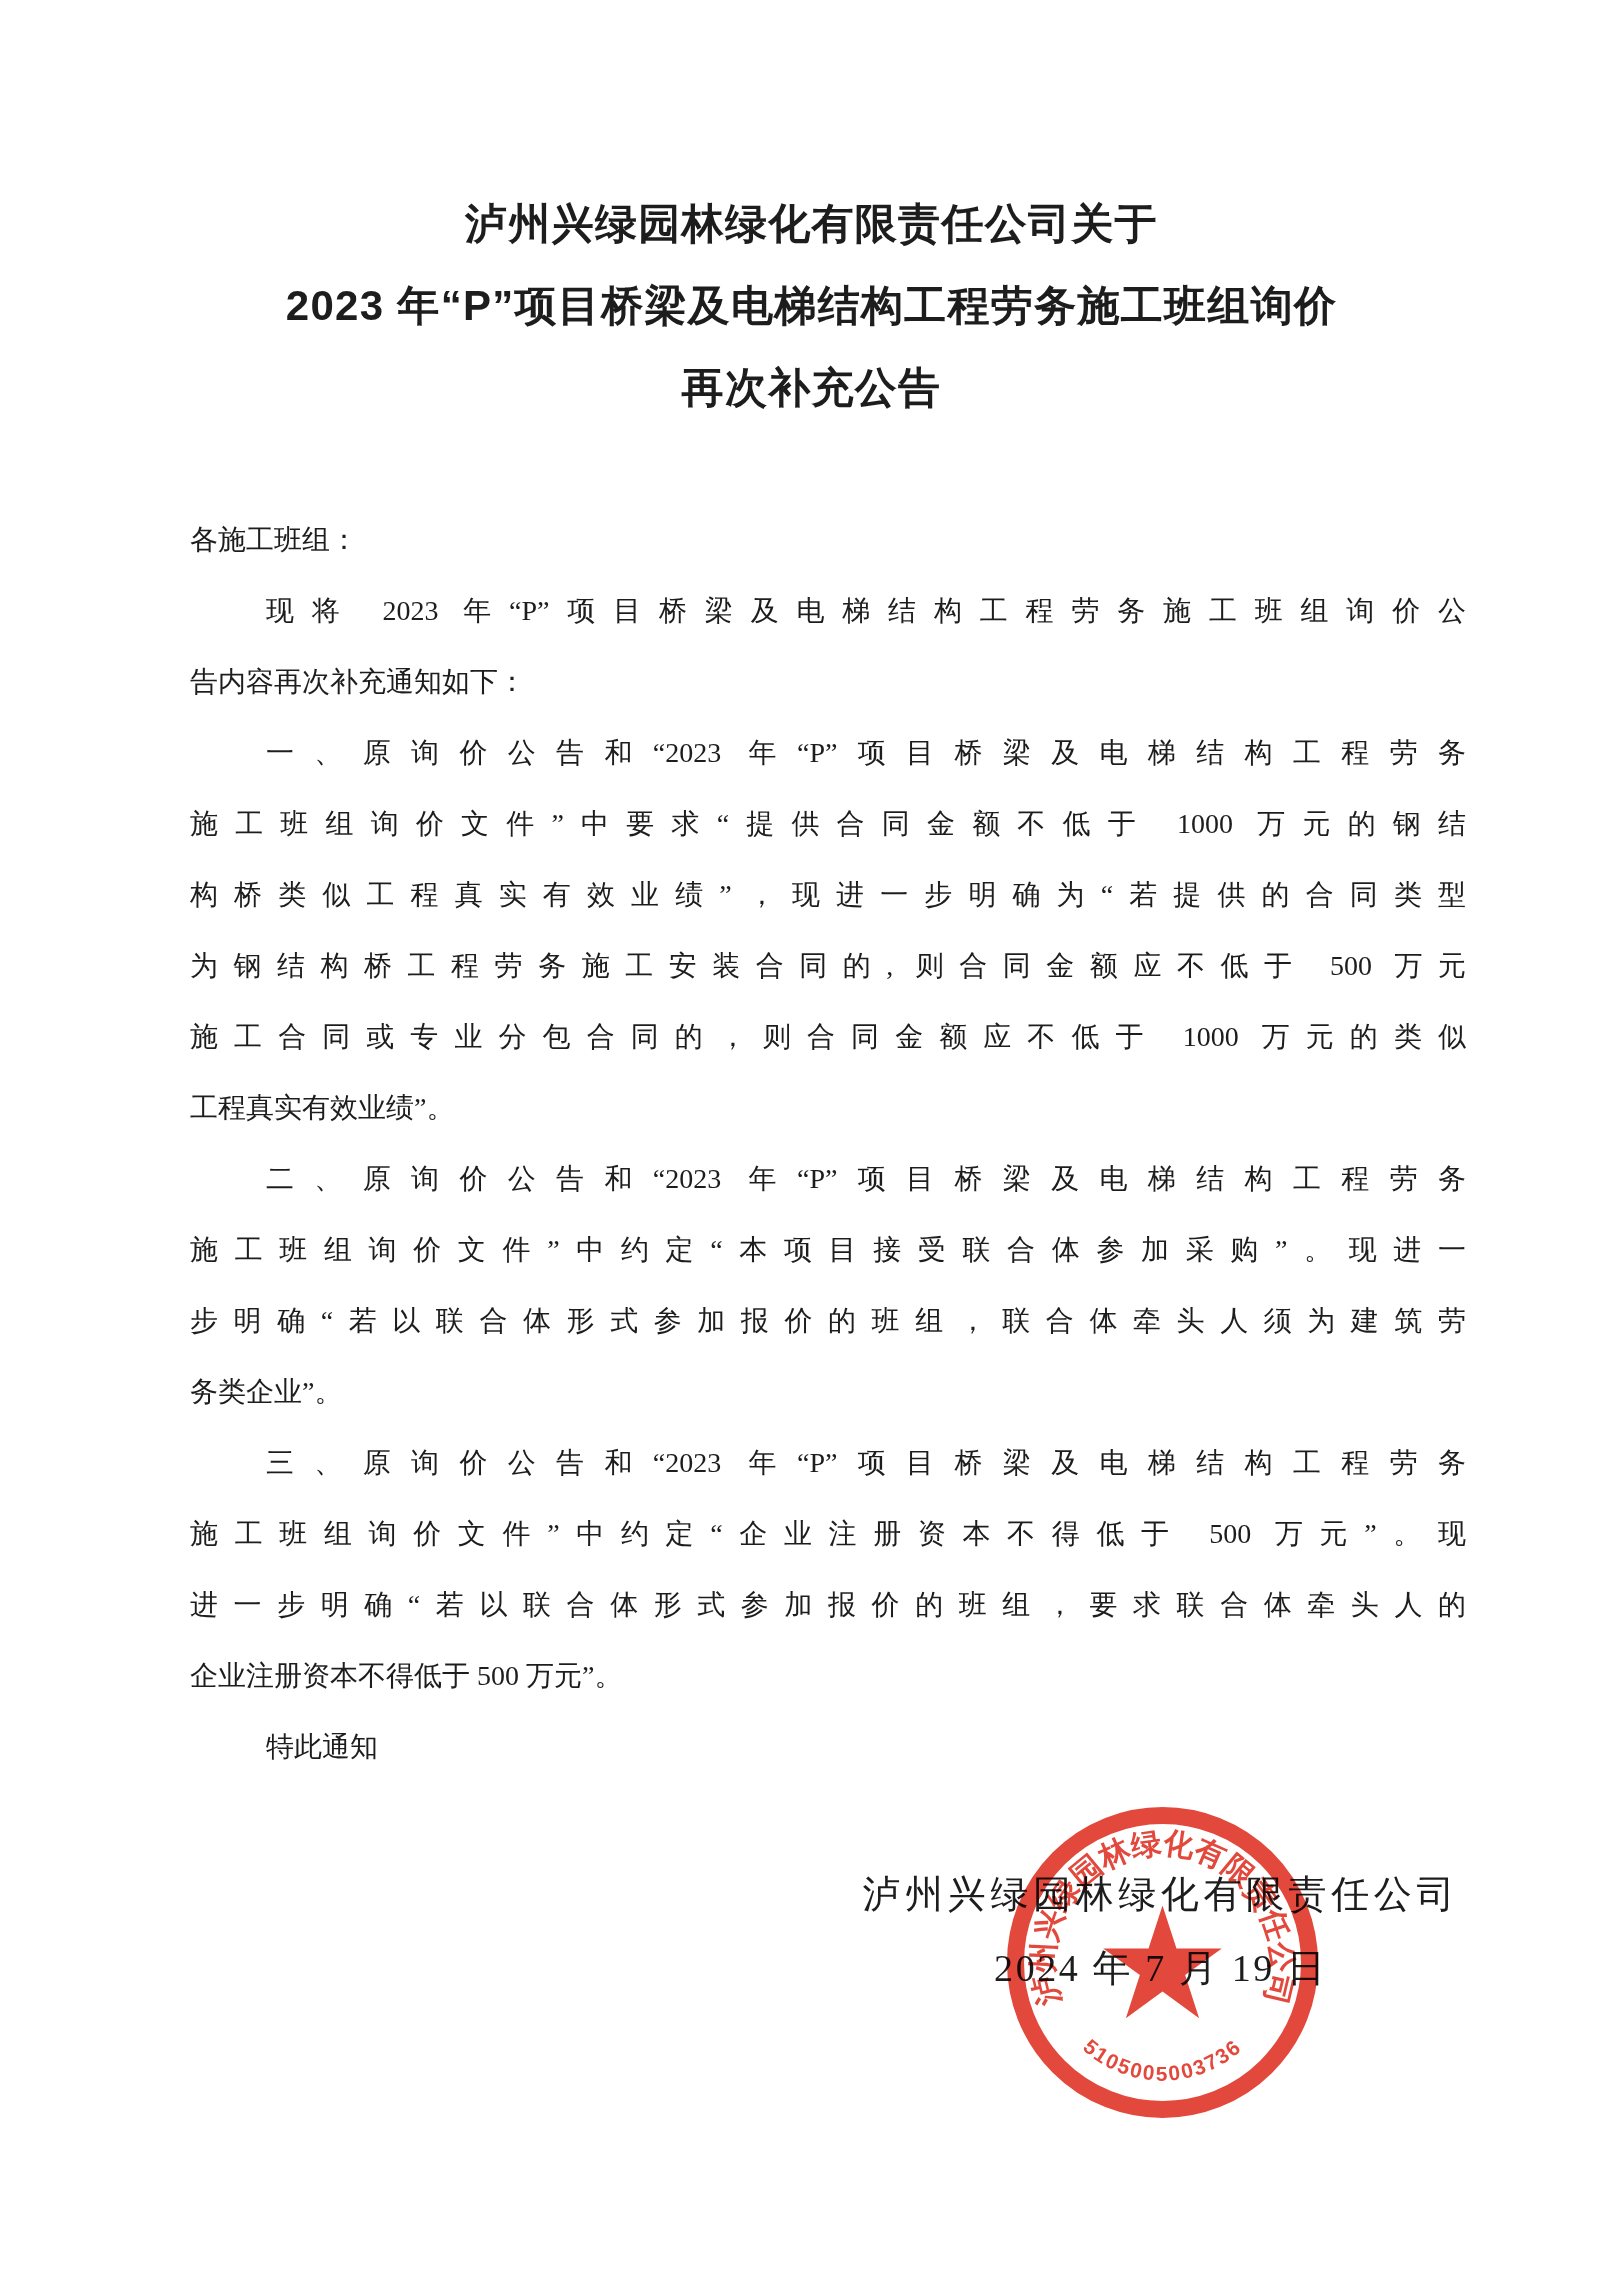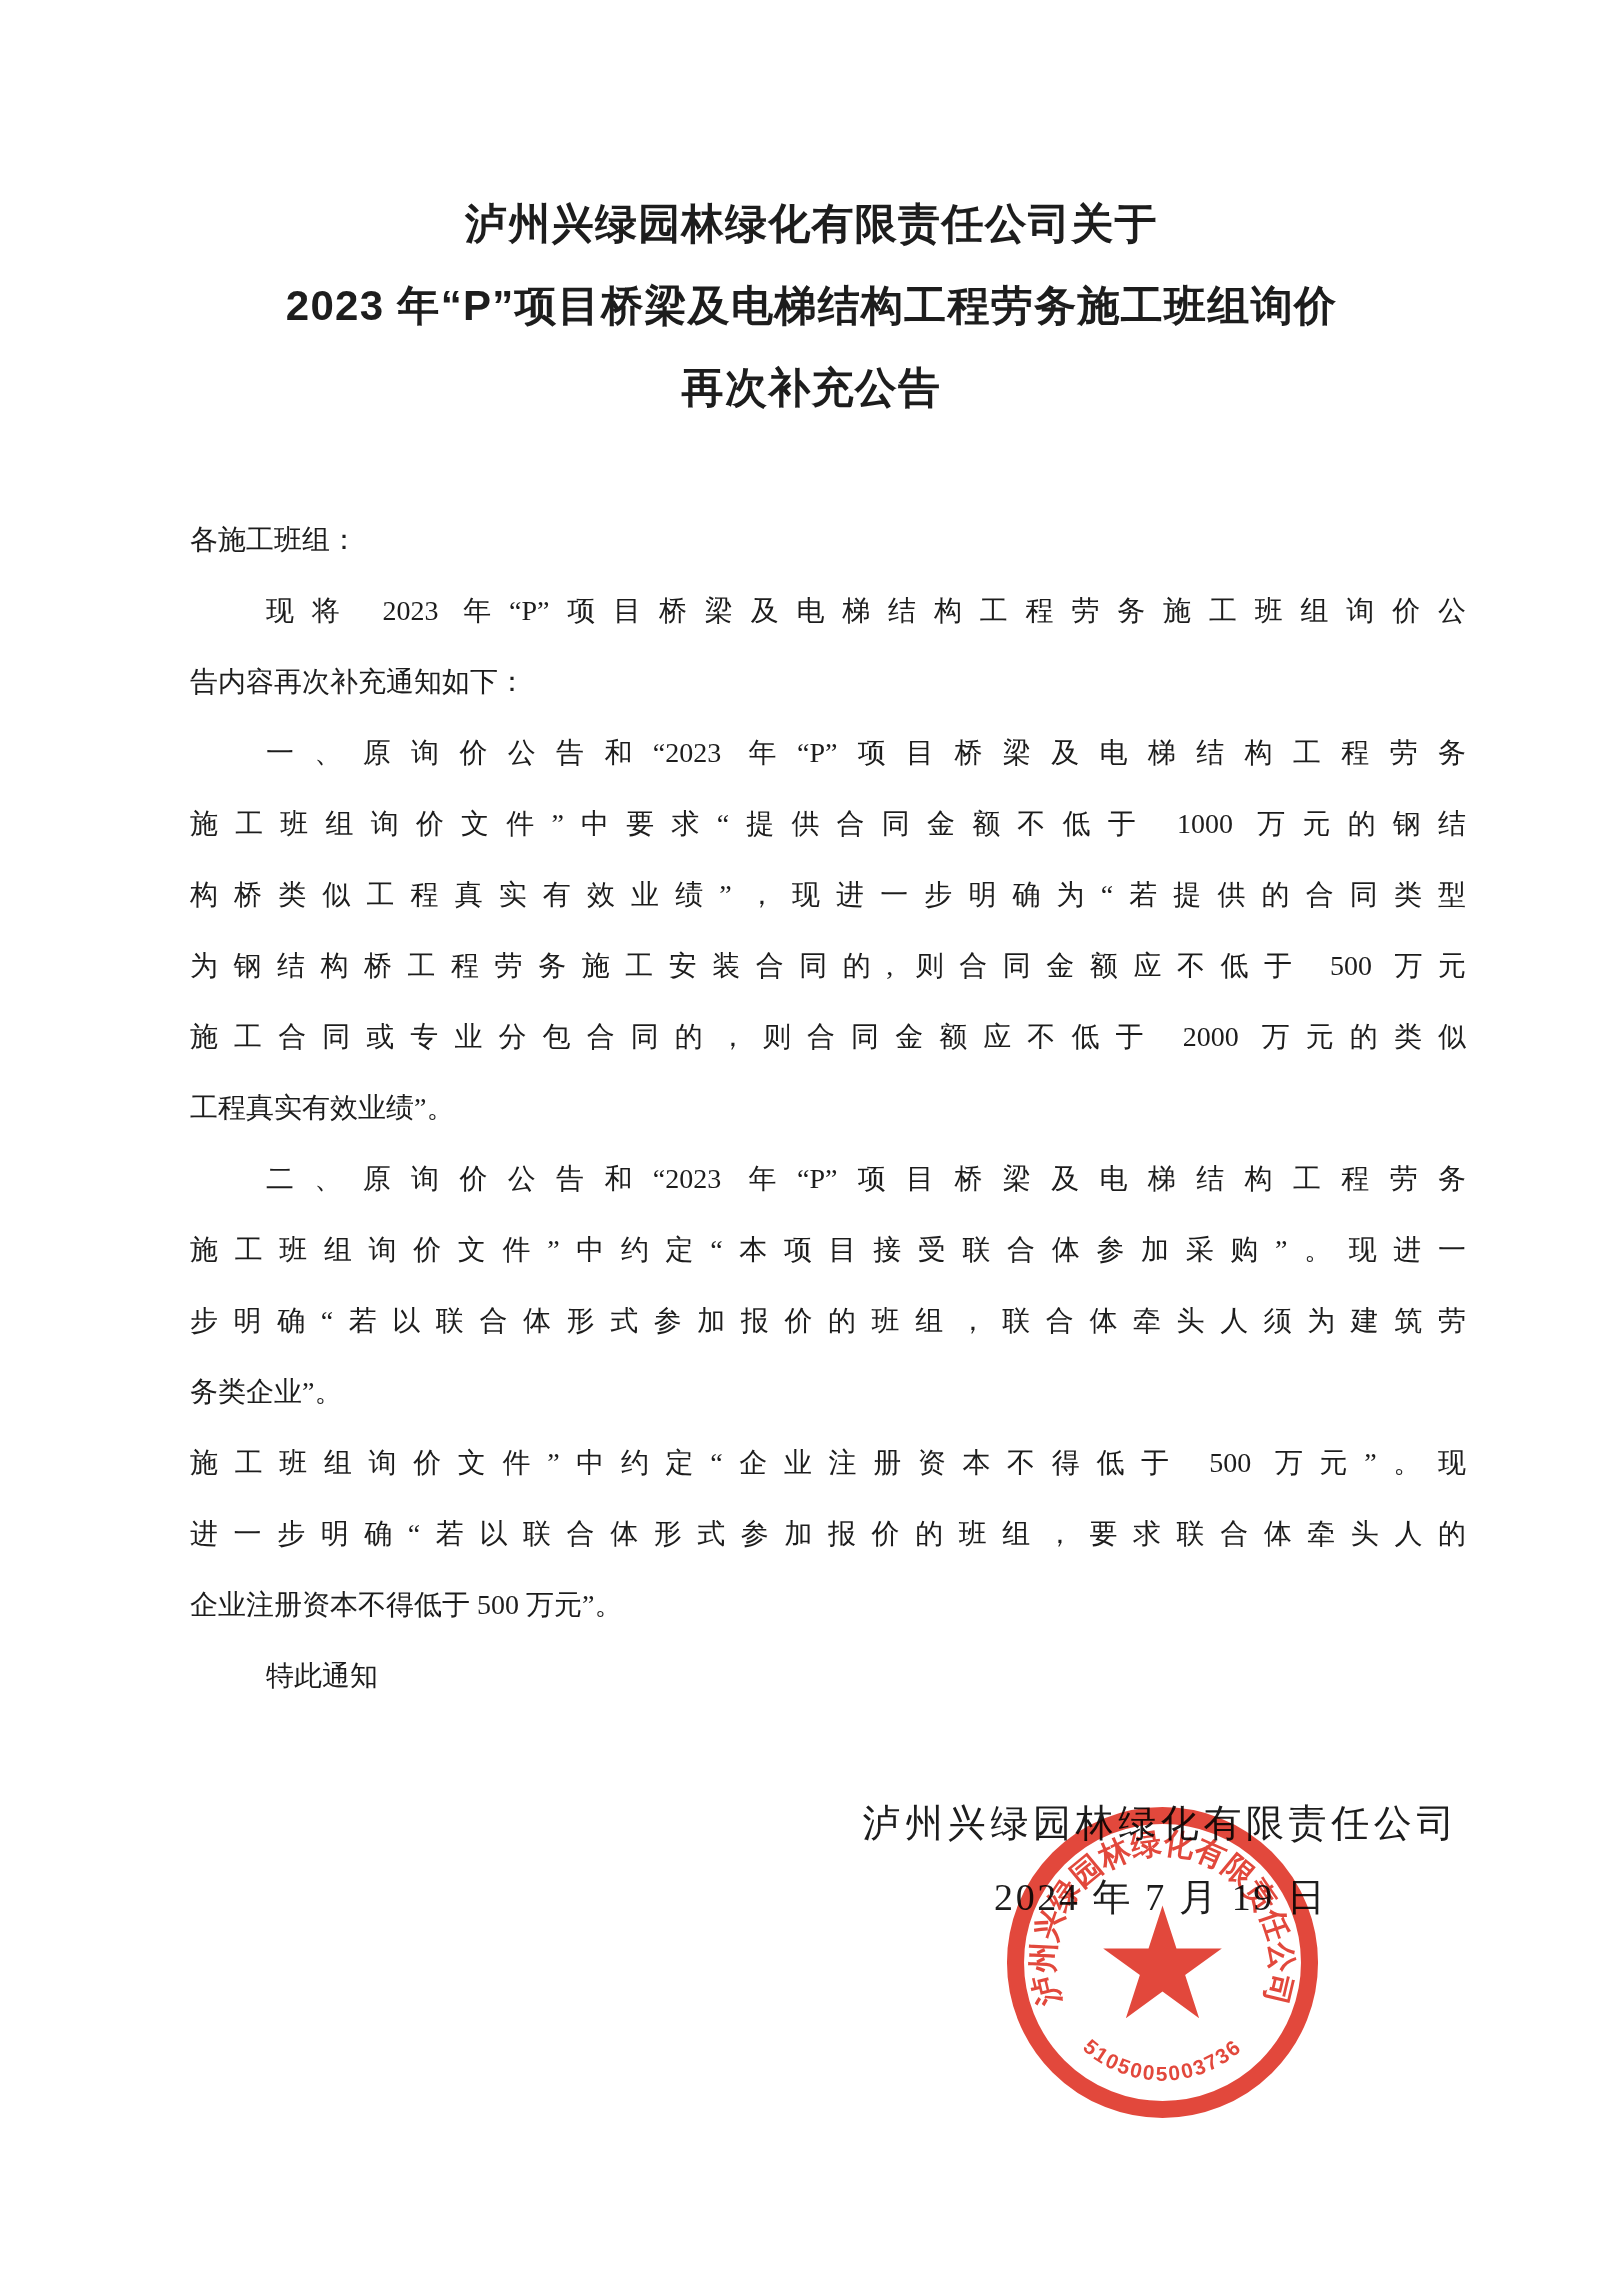--- a/index.html
+++ b/index.html
@@ -74,26 +74,27 @@
   </div>
 
   <div class="body-block">
     <div class="line">各施工班组：</div>
     <div class="line indent fill">现将 2023 年“P”项目桥梁及电梯结构工程劳务施工班组询价公</div>
     <div class="line">告内容再次补充通知如下：</div>
     <div class="line indent fill">一、原询价公告和“2023 年“P”项目桥梁及电梯结构工程劳务</div>
     <div class="line fill">施工班组询价文件”中要求“提供合同金额不低于 1000 万元的钢结</div>
     <div class="line fill">构桥类似工程真实有效业绩”，现进一步明确为“若提供的合同类型</div>
     <div class="line fill">为钢结构桥工程劳务施工安装合同的, 则合同金额应不低于 500 万元</div>
-    <div class="line fill">施工合同或专业分包合同的，则合同金额应不低于 2000 万元的类似</div>
+    <div class="line fill">施工合同或专业分包合同的，则合同金额应不低于 1000 万元的类似</div>
     <div class="line">工程真实有效业绩”。</div>
     <div class="line indent fill">二、原询价公告和“2023 年“P”项目桥梁及电梯结构工程劳务</div>
     <div class="line fill">施工班组询价文件”中约定“本项目接受联合体参加采购”。现进一</div>
     <div class="line fill">步明确“若以联合体形式参加报价的班组，联合体牵头人须为建筑劳</div>
     <div class="line">务类企业”。</div>
+    <div class="line indent fill">三、原询价公告和“2023 年“P”项目桥梁及电梯结构工程劳务</div>
     <div class="line fill">施工班组询价文件”中约定“企业注册资本不得低于 500 万元”。现</div>
     <div class="line fill">进一步明确“若以联合体形式参加报价的班组，要求联合体牵头人的</div>
     <div class="line">企业注册资本不得低于 500 万元”。</div>
     <div class="line indent">特此通知</div>
   </div>
 
   <div class="sig-block">
     <div class="sig-line">泸州兴绿园林绿化有限责任公司</div>
     <div class="date-line">2024 年 7 月 19 日</div>
   </div>

